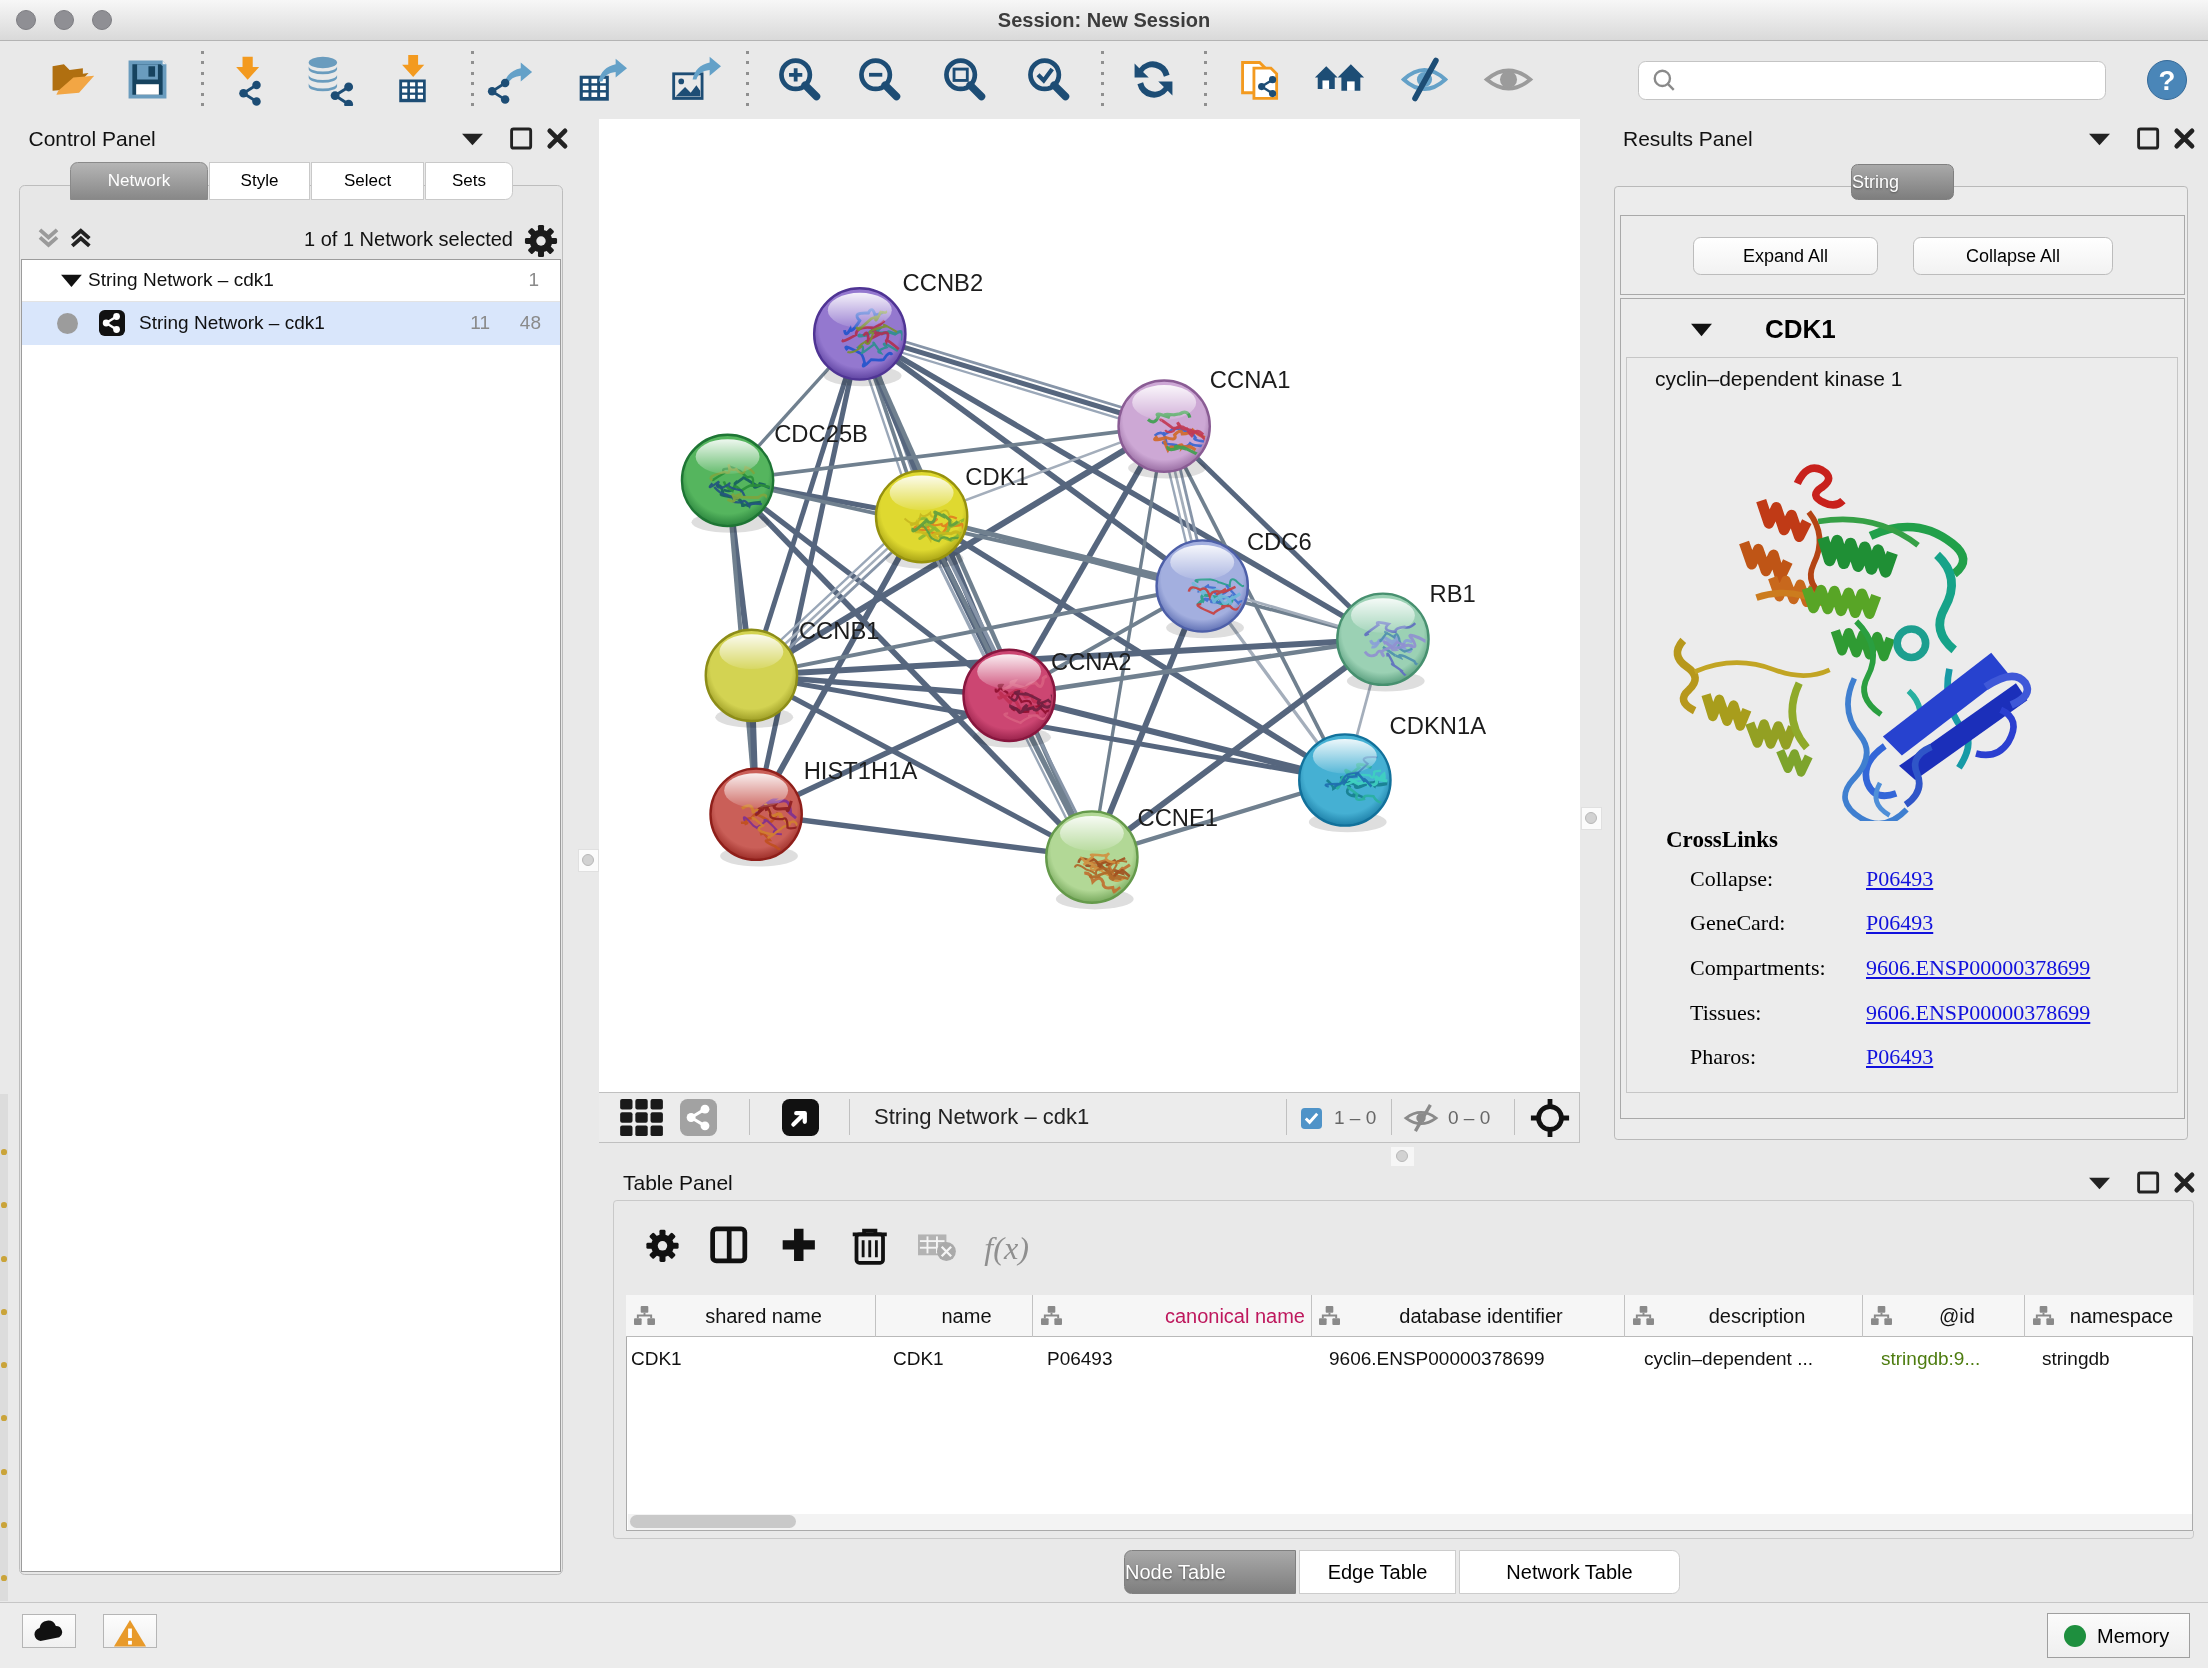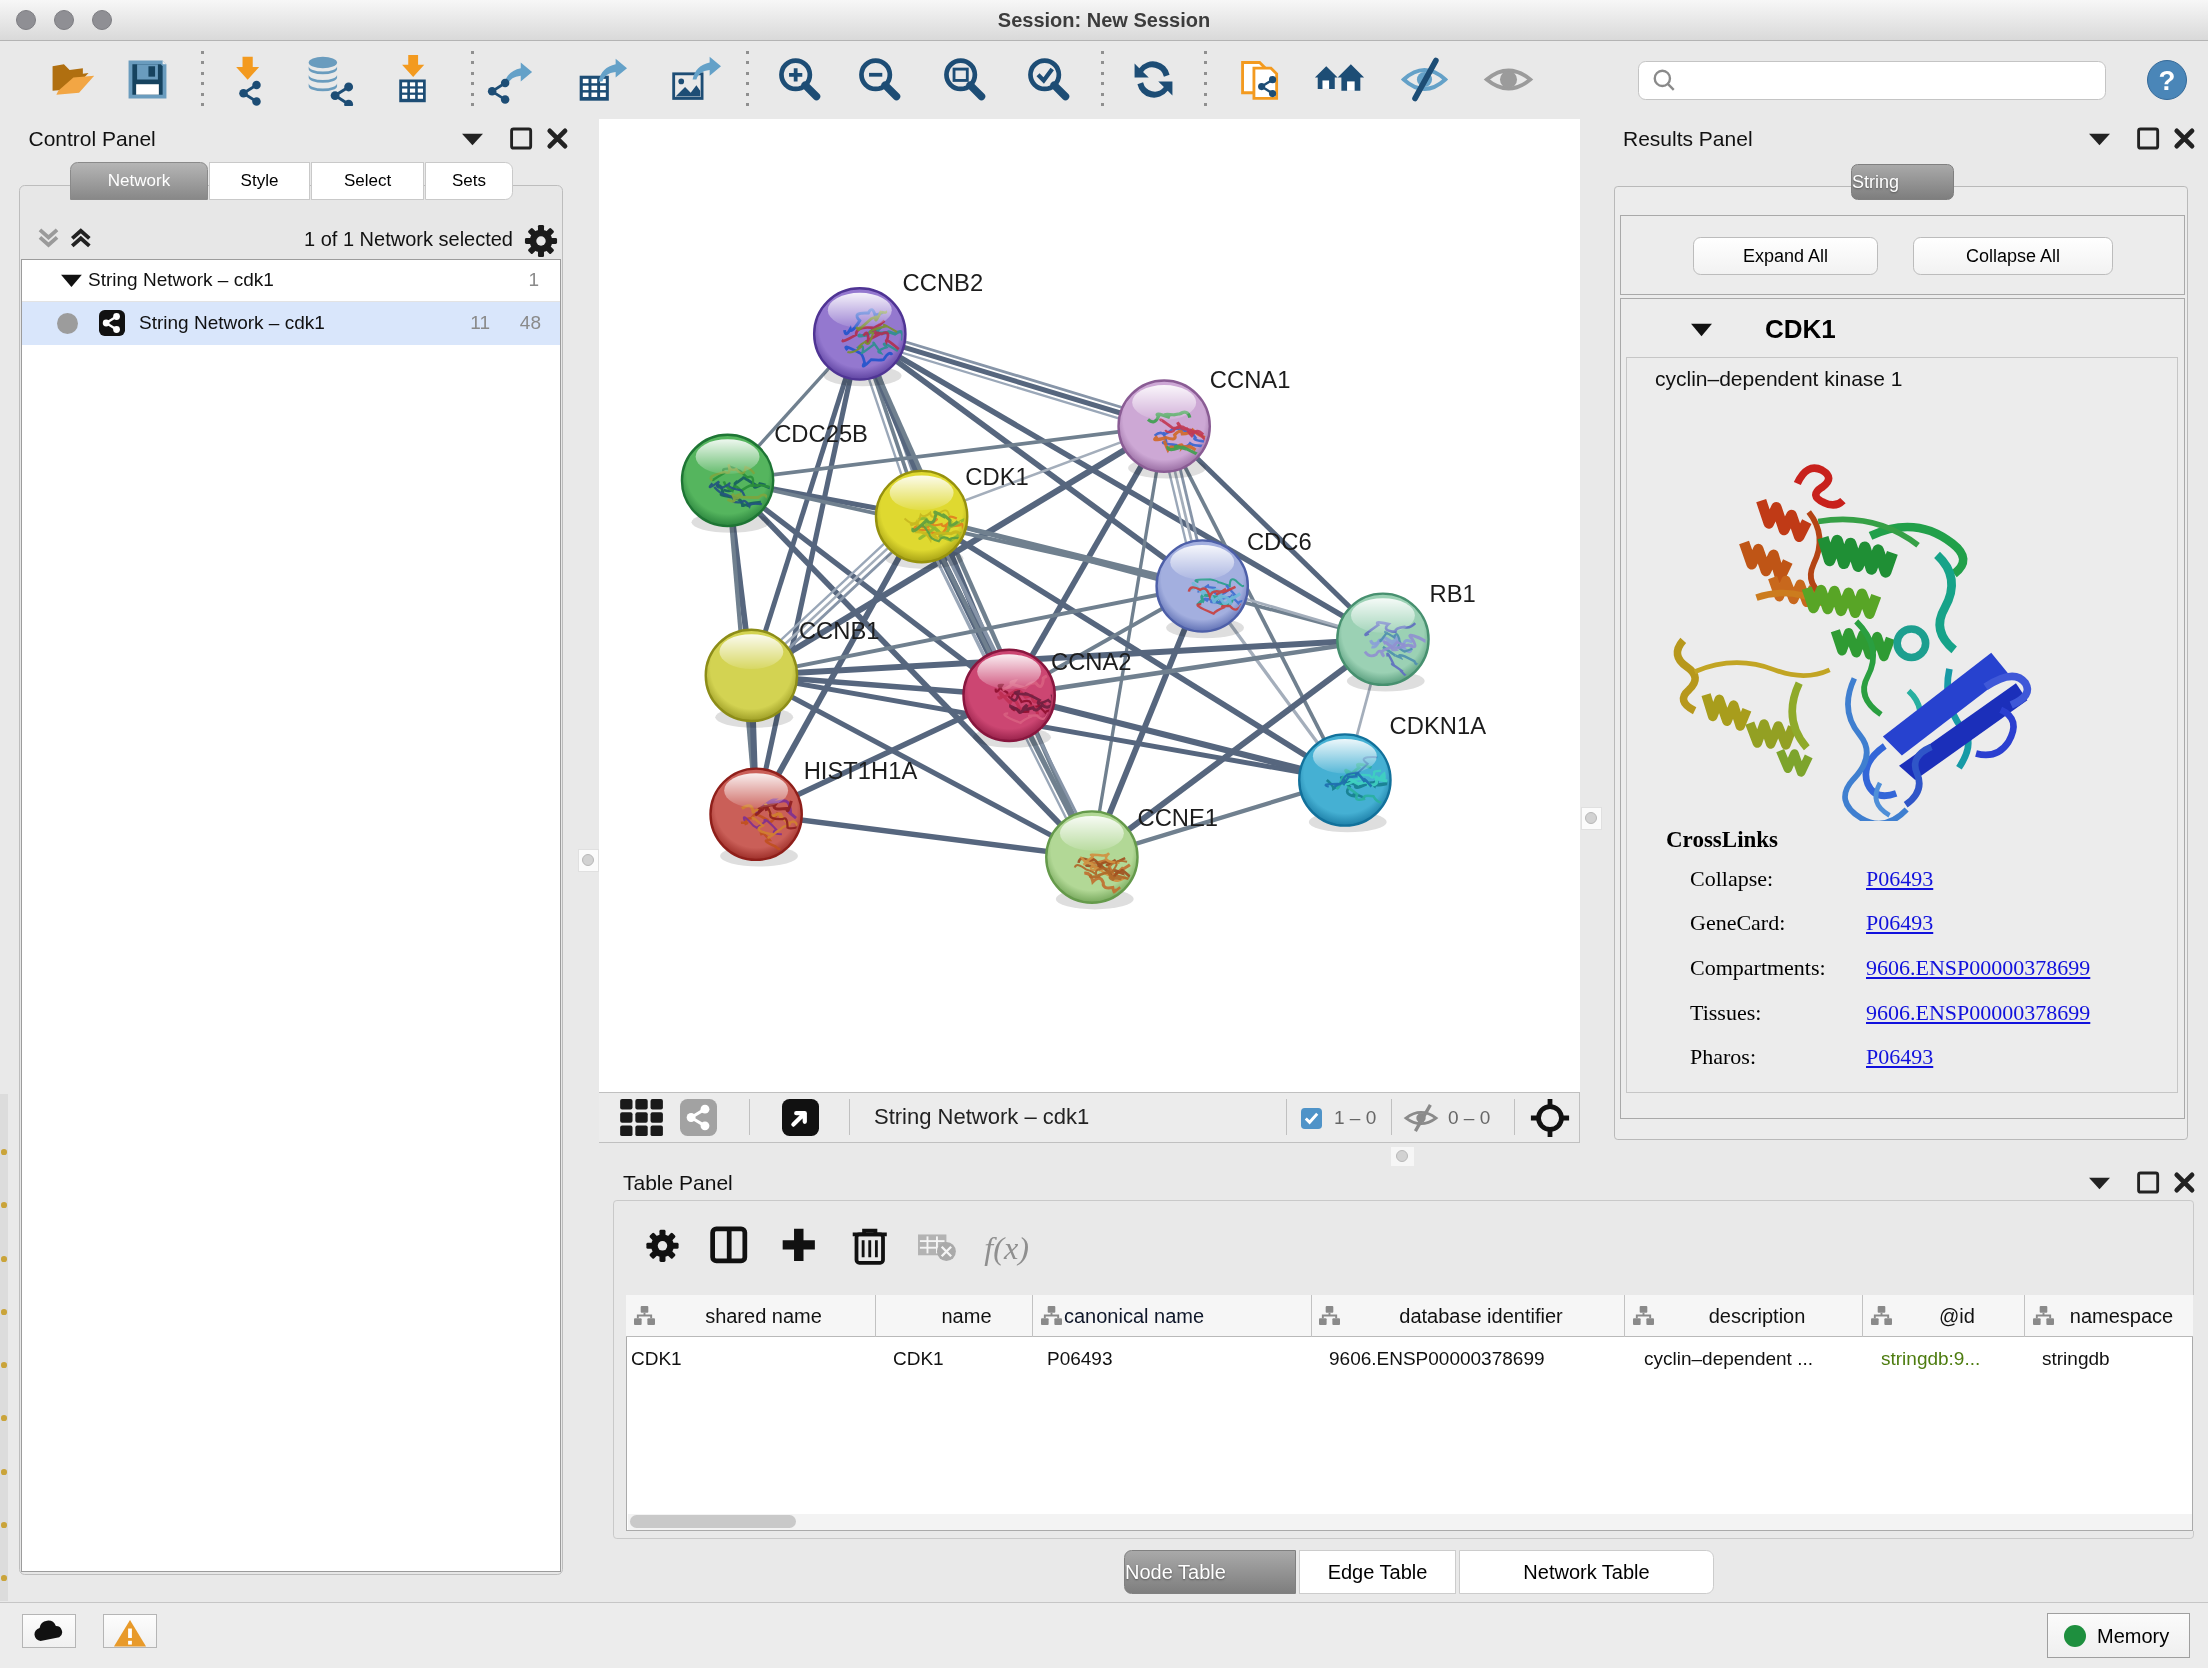--- a/index.html
+++ b/index.html
@@ -711,21 +711,21 @@
 <div class="abs" style="left:907px;top:1305px;width:119px;text-align:center;font-size:20px;color:#111;">name</div>
 <div class="abs" style="left:1311px;top:1295px;width:1px;height:42px;background:#c2c2c2;"></div>
 <div class="abs" style="left:1040px;top:1305px;width:23px;height:21px;"><svg width="23" height="21" viewBox="0 0 24 22">
       <g fill="#8a8a8a">
         <rect x="8" y="1" width="8" height="7" rx="1"></rect>
         <rect x="1" y="14" width="8" height="7" rx="1"></rect>
         <rect x="15" y="14" width="8" height="7" rx="1"></rect>
       </g>
       <path d="M12 8 L12 11 M5 14 L5 11 L19 11 L19 14" stroke="#8a8a8a" stroke-width="2" fill="none"></path>
     </svg></div>
-<div class="abs" style="left:1064px;top:1305px;width:241px;text-align:left;font-size:20px;color:#0f172a;">canonical name</div>
+<div class="abs" style="left:1064px;top:1305px;width:241px;text-align:right;font-size:20px;color:#be185d;">canonical name</div>
 <div class="abs" style="left:1624px;top:1295px;width:1px;height:42px;background:#c2c2c2;"></div>
 <div class="abs" style="left:1318px;top:1305px;width:23px;height:21px;"><svg width="23" height="21" viewBox="0 0 24 22">
       <g fill="#8a8a8a">
         <rect x="8" y="1" width="8" height="7" rx="1"></rect>
         <rect x="1" y="14" width="8" height="7" rx="1"></rect>
         <rect x="15" y="14" width="8" height="7" rx="1"></rect>
       </g>
       <path d="M12 8 L12 11 M5 14 L5 11 L19 11 L19 14" stroke="#8a8a8a" stroke-width="2" fill="none"></path>
     </svg></div>
 <div class="abs" style="left:1343px;top:1305px;width:276px;text-align:center;font-size:20px;color:#111;">database identifier</div>
@@ -762,21 +762,21 @@
 <div class="abs cell" style="left:893px;top:1348px;font-size:19px;color:#111;">CDK1</div>
 <div class="abs cell" style="left:1047px;top:1348px;font-size:19px;color:#111;">P06493</div>
 <div class="abs cell" style="left:1329px;top:1348px;font-size:19px;color:#111;">9606.ENSP00000378699</div>
 <div class="abs cell" style="left:1644px;top:1348px;font-size:19px;color:#111;">cyclin–dependent ...</div>
 <div class="abs cell" style="left:1881px;top:1348px;font-size:19px;color:#4d7c0f;">stringdb:9...</div>
 <div class="abs cell" style="left:2042px;top:1348px;font-size:19px;color:#111;">stringdb</div>
 <div class="abs" style="left:628px;top:1514px;width:1564px;height:16px;background:#f3f3f3;"></div>
 <div class="abs" style="left:630px;top:1515px;width:166px;height:13.3px;background:#c9c9c9;border-radius:6.7px;"></div>
 <div class="abs gray-tab" style="left:1124px;top:1550px;width:172px;height:44px;font-size:20px;line-height:42px;border-radius:7.6px 0 0 7.6px;">Node Table</div>
 <div class="abs" style="left:1299px;top:1550px;width:157px;height:44px;background:#fff;border:1px solid #ccc;text-align:center;font-size:20px;line-height:42px;color:#000;">Edge Table</div>
-<div class="abs" style="left:1459px;top:1550px;width:255px;height:44px;background:#fff;border:1px solid #ccc;text-align:center;font-size:20px;line-height:42px;color:#000;border-radius:0 7.6px 7.6px 0;">Network Table</div>
+<div class="abs" style="left:1459px;top:1550px;width:221px;height:44px;background:#fff;border:1px solid #ccc;text-align:center;font-size:20px;line-height:42px;color:#000;border-radius:0 7.6px 7.6px 0;">Network Table</div>
 <div class="abs" style="left:0px;top:1602px;width:2208px;height:67px;background:#ececec;border-top:1px solid #c6c6c6;"></div>
 <div class="abs" style="left:22px;top:1614px;width:54px;height:34px;background:linear-gradient(#fdfdfd,#f0f0f0);border:1px solid #b5b5b5;text-align:center;padding-top:4.8px;"><svg width="32" height="23" viewBox="0 0 34 24">
       <path d="M8 22 a7 7 0 0 1 -1 -13.8 a9 9 0 0 1 17.3 -2 a6.5 6.5 0 0 1 3.6 12 L8 22 Z" fill="#111"></path>
     </svg></div>
 <div class="abs" style="left:103px;top:1614px;width:54px;height:34px;background:linear-gradient(#fdfdfd,#f0f0f0);border:1px solid #b5b5b5;text-align:center;padding-top:3.8px;"><svg width="34" height="28.5" viewBox="0 0 36 30">
       <path d="M18 1 L35 29 L1 29 Z" fill="#e89a2a"></path>
       <rect x="16" y="10" width="4" height="10" fill="#fff"></rect>
       <rect x="16" y="23" width="4" height="4" fill="#fff"></rect>
     </svg></div>
 <div class="abs" style="left:2047px;top:1613px;width:143px;height:45px;background:linear-gradient(#fbfbfb,#efefef);border:1.9px solid #9f9f9f;">

